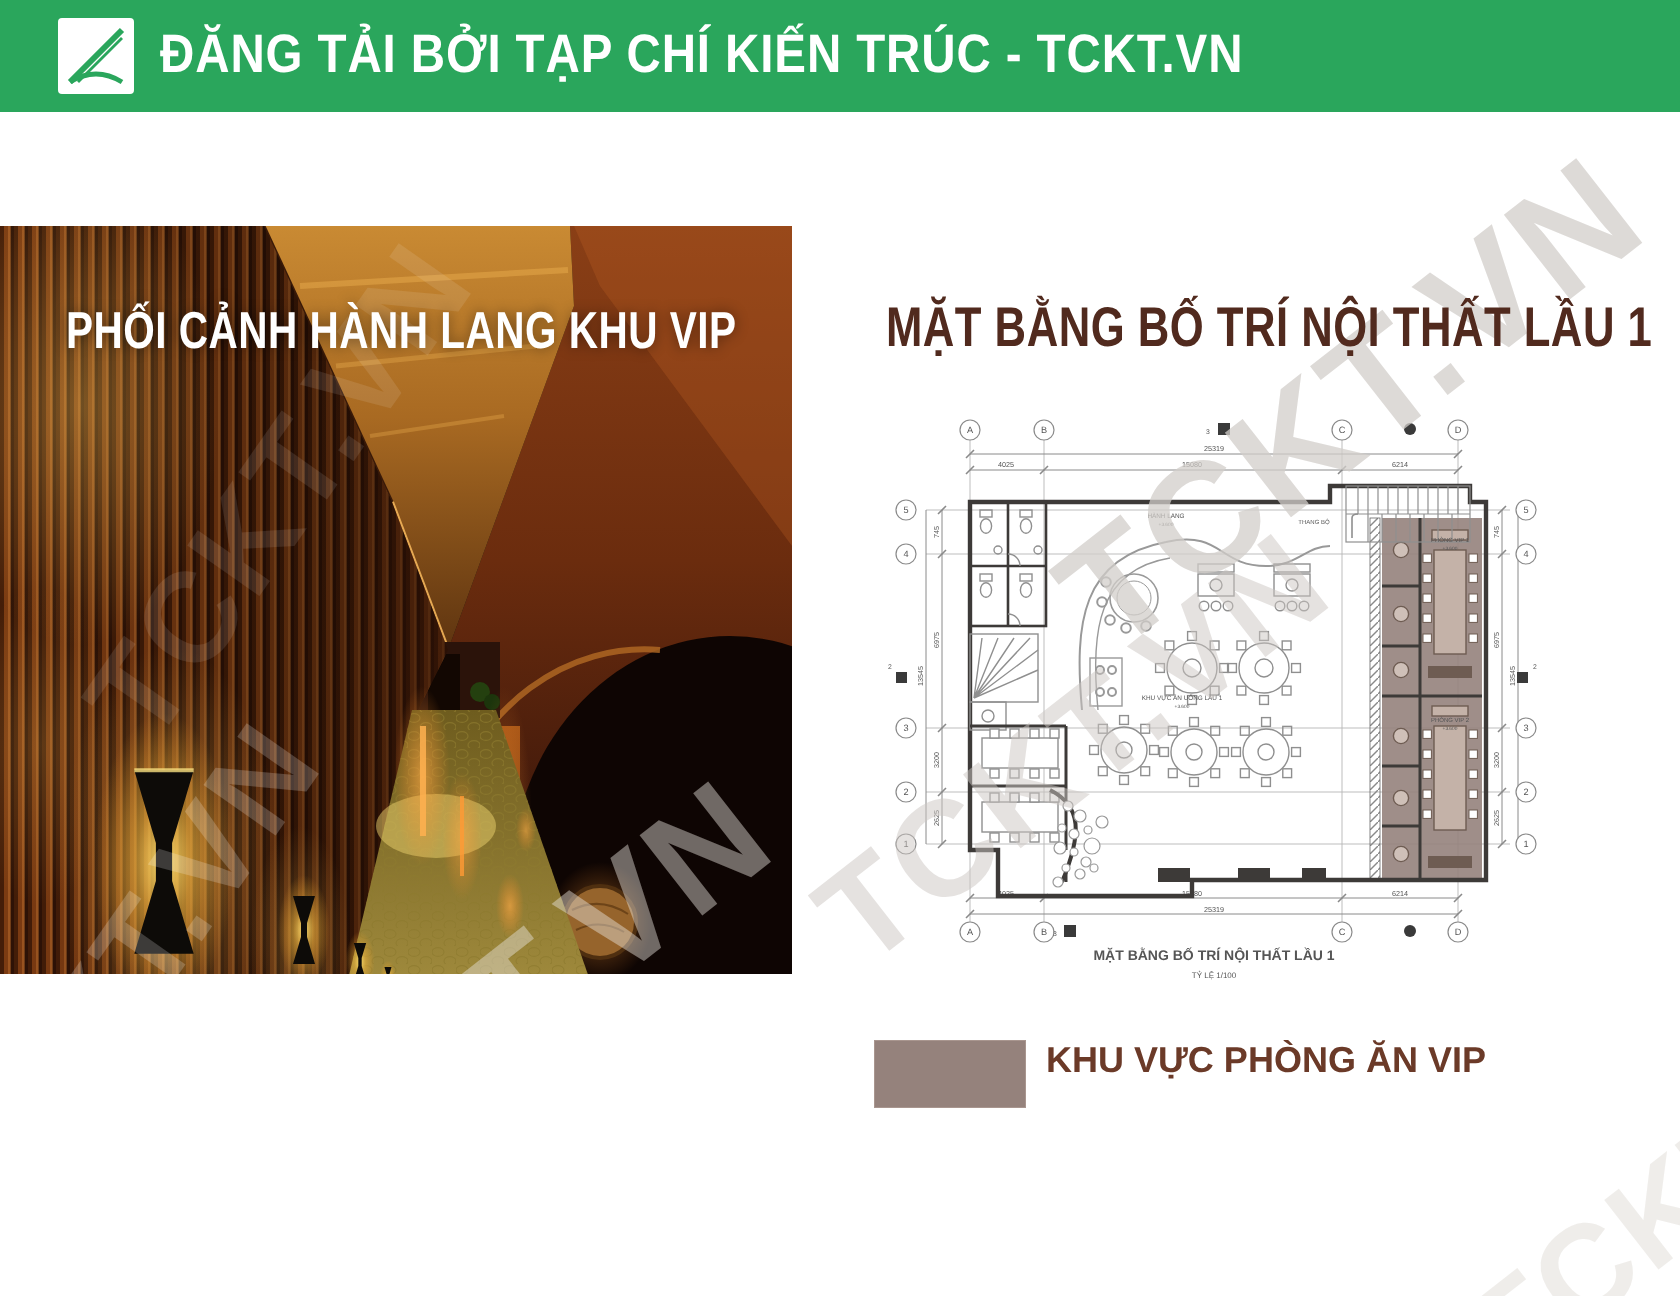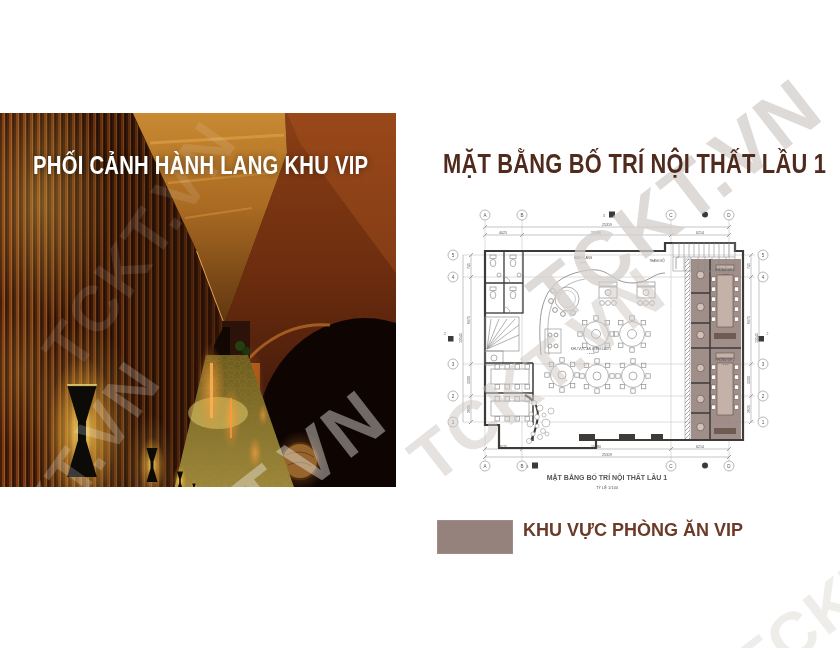--- a/index.html
+++ b/index.html
@@ -29,20 +29,31 @@
   .wm-c{left:58px;top:212px;font-size:64px;color:rgba(255,255,255,.10);transform:rotate(-55deg);transform-origin:0 50%;z-index:4;}
   .wm-d{left:540px;top:262px;font-size:78px;color:rgba(210,206,202,.75);transform:rotate(-38deg);transform-origin:0 50%;z-index:3;}
   .wm-e{left:418px;top:428px;font-size:68px;color:rgba(203,198,194,.50);transform:rotate(-38deg);transform-origin:0 50%;z-index:3;}
   .wm-f{left:742px;top:638px;font-size:64px;color:rgba(235,232,229,.8);transform:rotate(-38deg);transform-origin:0 50%;z-index:3;}
 </style>
 </head>
 <body>
 
 <div class="stage">
 
+  <div class="header">
+    <svg class="logo" viewBox="0 0 40 40">
+      <rect x="1" y="1" width="38" height="38" rx="2" fill="#ffffff"></rect>
+      <path d="M7,33 L33,7" stroke="#2aa65c" stroke-width="3" fill="none"></path>
+      <path d="M11,33 L33,11" stroke="#2aa65c" stroke-width="1.4" fill="none"></path>
+      <path d="M7,33 Q20,25 33,33" stroke="#2aa65c" stroke-width="2.4" fill="none"></path>
+    </svg>
+    <div class="header-title">
+      <span class="cond">ĐĂNG TẢI BỞI TẠP CHÍ KIẾN TRÚC - TCKT.VN</span>
+    </div>
+  </div>
 
   <div class="photo">
     <svg width="396" height="478" viewBox="0 0 396 478" preserveAspectRatio="none">
       <defs>
         <linearGradient id="ceilG" x1="0" y1="0" x2="0" y2="1">
           <stop offset="0" stop-color="#c98a33"></stop>
             <stop offset=".45" stop-color="#a96a22"></stop>
             <stop offset="1" stop-color="#5e3410"></stop>
         </linearGradient>
         <linearGradient id="rwG" x1="0" y1="0" x2="0" y2="1">

